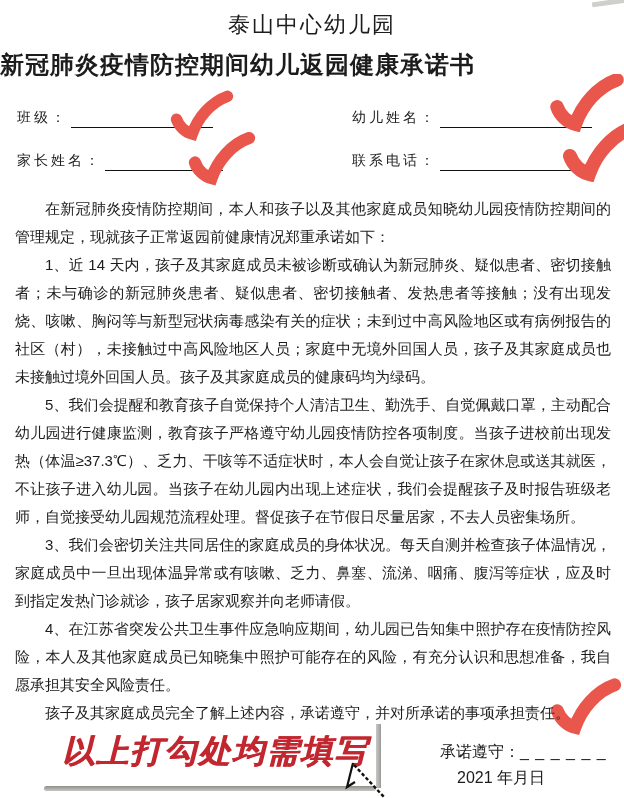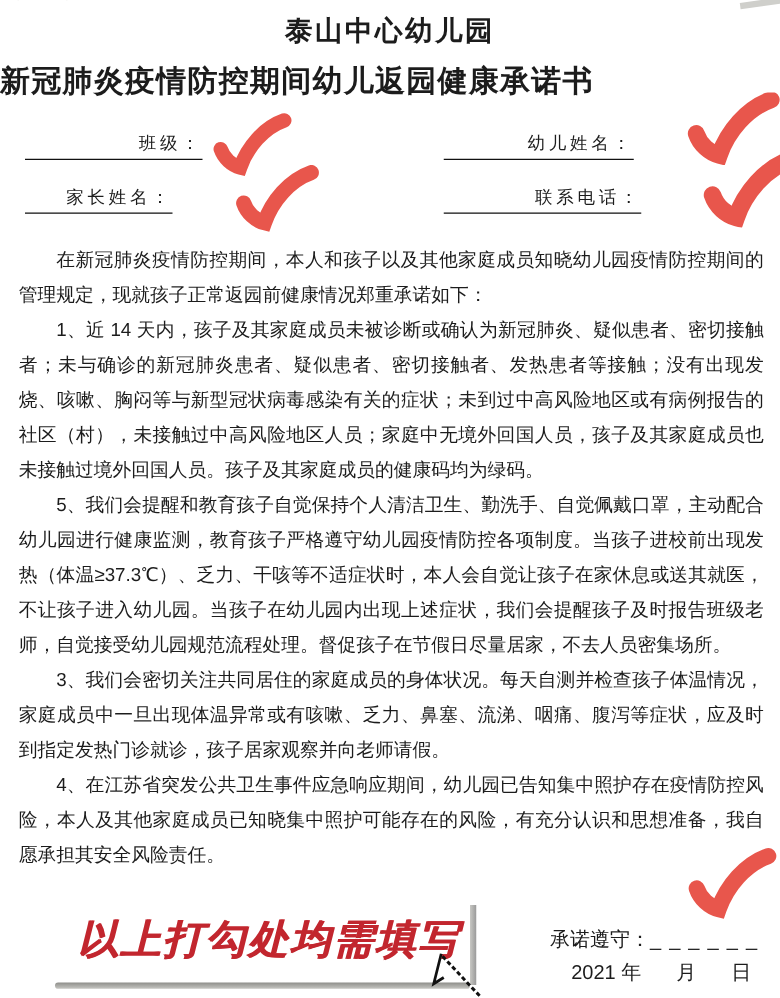--- a/index.html
+++ b/index.html
@@ -7,32 +7,32 @@
     position:relative;
     width:624px;height:798px;
     background:#fff;
     overflow:hidden;
     font-family:"Liberation Sans",sans-serif;
     color:var(--text,#1c1c1c);
   }
   
   .title{
     position:absolute;top:10px;left:0;width:100%;
-    text-align:center;font-size:22px;font-weight:bold;
+    text-align:center;font-size:22px;font-weight:normal;
     letter-spacing:2px;margin:0;
   }
   .subtitle{
     position:absolute;top:49px;left:0;width:100%;
     font-size:24px;font-weight:bold;
     letter-spacing:1px;margin:0;
   }
   
   .field{
     position:absolute;display:flex;align-items:flex-end;height:22px;
-    font-family:"DejaVu Serif",serif;font-size:14px;letter-spacing:3px;flex-direction:column;
+    font-family:"DejaVu Serif",serif;font-size:14px;letter-spacing:3px;
   }
   .field .flabel{white-space:nowrap;padding-bottom:1px;}
   .field .fline{border-bottom:1.5px solid #111;height:100%;margin-left:3px;}
   .f-class{left:17px;top:106px;}   .f-class .fline{width:142px;}
   .f-child{left:352px;top:106px;justify-content:flex-end;}  .f-child .fline{width:152px;}
   .f-parent{left:17px;top:149px;}  .f-parent .fline{width:118px;}
   .f-phone{left:352px;top:149px;}  .f-phone .fline{width:158px;}
   
   .checkmark{position:absolute;}
   .checkmark path{stroke:var(--checkmark_red,#e8564c);fill:none;stroke-linecap:round;}
@@ -62,21 +62,21 @@
   }
   .cursor-arrow{position:absolute;left:300px;top:42px;}
   
   .sig-row{
     position:absolute;left:440px;top:742px;
     font-size:16px;white-space:nowrap;
   }
   .sig-row .blank{letter-spacing:1px;}
   .date-row{
     position:absolute;left:457px;top:768px;
-    display:flex;gap:28px;font-size:16px;white-space:nowrap;justify-content:space-between;
+    display:flex;font-size:16px;white-space:nowrap;justify-content:space-between;
   }
   
   .artifact-tl{
     position:absolute;left:8px;top:-6px;width:46px;height:14px;
     border:3px solid #d2d2ce;border-radius:50%;
     border-color:transparent transparent #d2d2ce transparent;
     transform:rotate(180deg);
   }
   .artifact-tr{
     position:absolute;left:592px;top:0px;width:34px;height:5px;
@@ -126,20 +126,21 @@
   <svg class="checkmark" style="left:550px;top:678px" width="72" height="58" viewBox="0 0 78 60">
     <path d="M8,34 C11,43 19,50 27,52 C34,32 50,13 70,6" stroke-width="14"></path>
   </svg>
 
   <div class="body-text">
     <p>在新冠肺炎疫情防控期间，本人和孩子以及其他家庭成员知晓幼儿园疫情防控期间的管理规定，现就孩子正常返园前健康情况郑重承诺如下：</p>
     <p>1、近 14 天内，孩子及其家庭成员未被诊断或确认为新冠肺炎、疑似患者、密切接触者；未与确诊的新冠肺炎患者、疑似患者、密切接触者、发热患者等接触；没有出现发烧、咳嗽、胸闷等与新型冠状病毒感染有关的症状；未到过中高风险地区或有病例报告的社区（村），未接触过中高风险地区人员；家庭中无境外回国人员，孩子及其家庭成员也未接触过境外回国人员。孩子及其家庭成员的健康码均为绿码。</p>
     <p>5、我们会提醒和教育孩子自觉保持个人清洁卫生、勤洗手、自觉佩戴口罩，主动配合幼儿园进行健康监测，教育孩子严格遵守幼儿园疫情防控各项制度。当孩子进校前出现发热（体温≥37.3℃）、乏力、干咳等不适症状时，本人会自觉让孩子在家休息或送其就医，不让孩子进入幼儿园。当孩子在幼儿园内出现上述症状，我们会提醒孩子及时报告班级老师，自觉接受幼儿园规范流程处理。督促孩子在节假日尽量居家，不去人员密集场所。</p>
     <p>3、我们会密切关注共同居住的家庭成员的身体状况。每天自测并检查孩子体温情况，家庭成员中一旦出现体温异常或有咳嗽、乏力、鼻塞、流涕、咽痛、腹泻等症状，应及时到指定发热门诊就诊，孩子居家观察并向老师请假。</p>
     <p>4、在江苏省突发公共卫生事件应急响应期间，幼儿园已告知集中照护存在疫情防控风险，本人及其他家庭成员已知晓集中照护可能存在的风险，有充分认识和思想准备，我自愿承担其安全风险责任。</p>
+    <p>孩子及其家庭成员完全了解上述内容，承诺遵守，并对所承诺的事项承担责任。</p>
   </div>
 
   <div class="notice-box">
     <span class="notice-text">以上打勾处均需填写</span>
     <div class="notice-vline"></div>
     <div class="notice-hline"></div>
     <svg class="cursor-arrow" width="42" height="36" viewBox="0 0 42 36">
       <path d="M9,1 L3,25 L11,20" fill="none" stroke="#111" stroke-width="2.2"></path>
       <path d="M10,3 L40,35" fill="none" stroke="#111" stroke-width="2.4" stroke-dasharray="3.5 2.2"></path>
     </svg>

